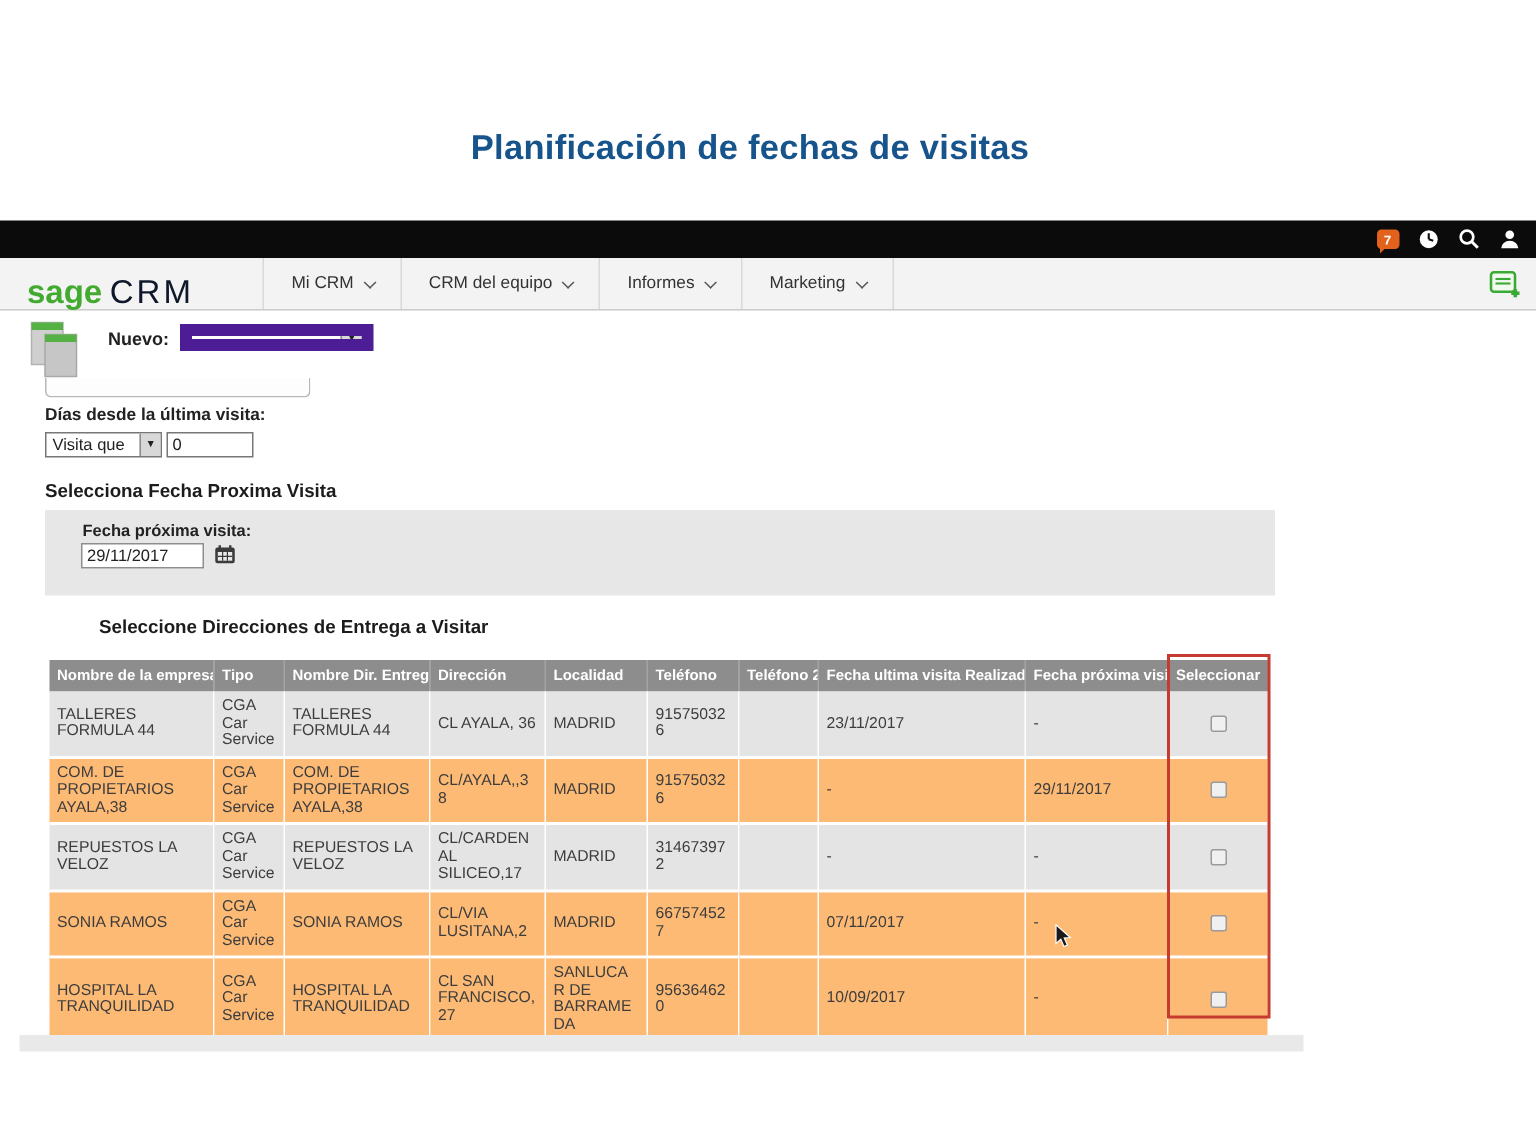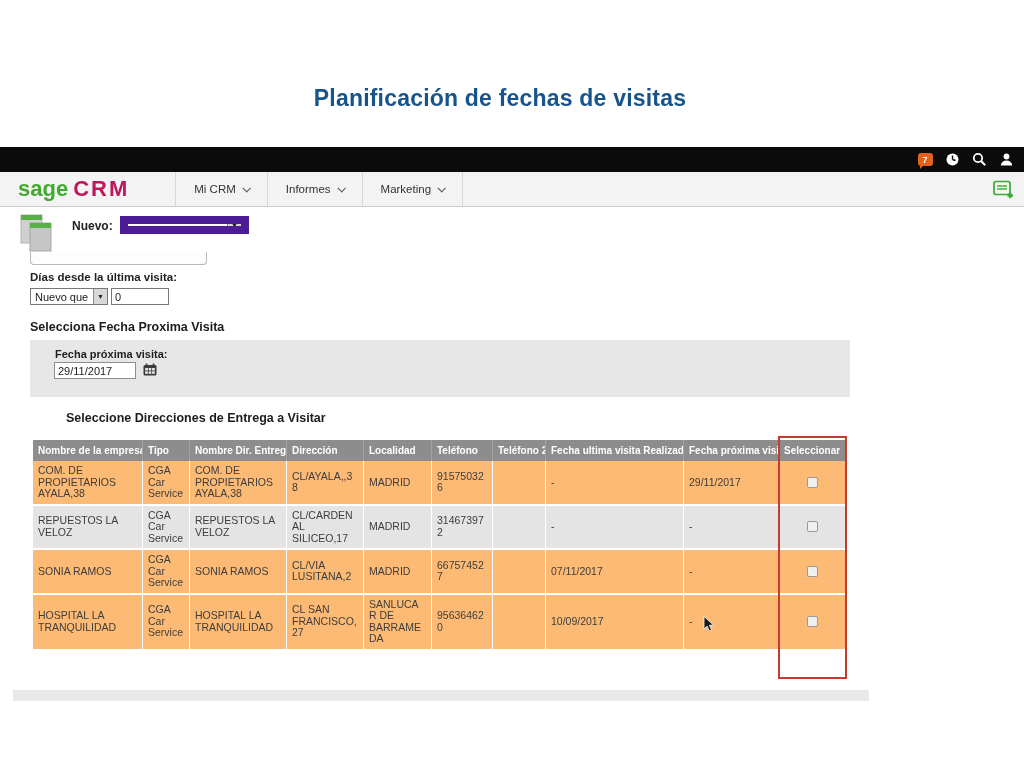--- a/index.html
+++ b/index.html
@@ -18,25 +18,25 @@
     background:#0b0b0b; display:flex; align-items:center; justify-content:flex-end;
     gap:11px; padding-right:10px;
   }
   .topbar .ticon{ width:16px; height:16px; display:flex; align-items:center; justify-content:center; cursor:pointer;}
   .bubble{ position:relative; width:15px; height:13px; background:#e2621c; border-radius:3px;
     color:#fff; font-size:9px; font-weight:bold; display:flex; align-items:center; justify-content:center;}
   .bubble::after{ content:""; position:absolute; left:2px; bottom:-3px; border:3px solid transparent; border-top-color:#e2621c; border-left-color:#e2621c;}
   
   .menubar{
     position:absolute; top:172px; left:0; width:1024px; height:35px;
-    background:#f3f3f3; border-bottom:1px solid #cccccc; display:flex; align-items:center;
+    background:#f3f3f3; border-bottom:1px solid #cccccc; display:flex; align-items:flex-end;
   }
   .logo{ margin-left:18px; font-size:22px; line-height:22px; display:flex; gap:5px; align-items:baseline;}
   .logo .sage{ color:#42ab2f; font-weight:bold; }
-  .logo .crm{ color:#be185d; font-weight:bold; letter-spacing:2px; }
+  .logo .crm{ color:#0f172a; font-weight:normal; letter-spacing:2px; }
   .nav{ display:flex; height:100%; margin-left:46px; }
   .nav-item{
     display:flex; align-items:center; gap:7px; padding:0 18px;
     font-size:11.5px; color:#333; border-left:1px solid #d9d9d9; cursor:pointer; white-space:nowrap;
   }
   .nav-item:last-child{ border-right:1px solid #d9d9d9; }
   .chev{ width:6px; height:6px; border-right:1.5px solid #555; border-bottom:1.5px solid #555;
     transform:rotate(45deg) translateY(-1px); }
   .compose{ position:absolute; right:10px; top:178px; cursor:pointer; }
   
@@ -125,20 +125,24 @@
   <div class="logo">
     <span class="sage">sage</span>
       <span class="crm">CRM</span>
   </div>
   <div class="nav">
     <div class="nav-item">
       <span>Mi CRM</span>
       <span class="chev"></span>
     </div>
     <div class="nav-item">
+      <span>CRM del equipo</span>
+      <span class="chev"></span>
+    </div>
+    <div class="nav-item">
       <span>Informes</span>
       <span class="chev"></span>
     </div>
     <div class="nav-item">
       <span>Marketing</span>
       <span class="chev"></span>
     </div>
   </div>
 </div>
 
@@ -164,21 +168,21 @@
 <span class="nuevo-label lbl-b">Nuevo:</span>
 <div class="win-select sel-nuevo">
   <span>Visitas Planificadas</span>
   <span class="dd-btn">▼</span>
 </div>
 
 <div class="partial-box"></div>
 
 <span class="dias-label lbl-b">Días desde la última visita:</span>
 <div class="win-select sel-op">
-  <span>Nuevo que</span>
+  <span>Visita que</span>
   <span class="dd-btn">▼</span>
 </div>
 <input class="txt-input inp-dias" value="0" style="">
 
 <div class="sec-heading h-fecha">Selecciona Fecha Proxima Visita</div>
 <div class="panel-fecha"></div>
 <span class="fecha-label lbl-b">Fecha próxima visita:</span>
 <input class="txt-input inp-fecha" value="29/11/2017" style="">
 <span class="cal-icon">
   <svg width="15" height="14" viewBox="0 0 15 14">
@@ -215,20 +219,34 @@
       <th>Dirección</th>
       <th>Localidad</th>
       <th>Teléfono</th>
       <th>Teléfono 2</th>
       <th>Fecha ultima visita Realizada</th>
       <th>Fecha próxima visita</th>
       <th>Seleccionar</th>
     </tr>
   </thead>
   <tbody>
+    <tr class="odd">
+      <td>TALLERES FORMULA 44</td>
+      <td>CGA Car Service</td>
+      <td class="link">TALLERES FORMULA 44</td>
+      <td>CL AYALA, 36</td>
+      <td>MADRID</td>
+      <td>915750326</td>
+      <td></td>
+      <td>23/11/2017</td>
+      <td>-</td>
+      <td class="center">
+          <div class="checkbox"></div>
+        </td>
+    </tr>
     <tr class="even">
       <td>COM. DE PROPIETARIOS AYALA,38</td>
       <td>CGA Car Service</td>
       <td class="link">COM. DE PROPIETARIOS AYALA,38</td>
       <td>CL/AYALA,,38</td>
       <td>MADRID</td>
       <td>915750326</td>
       <td></td>
       <td>-</td>
       <td>29/11/2017</td>

